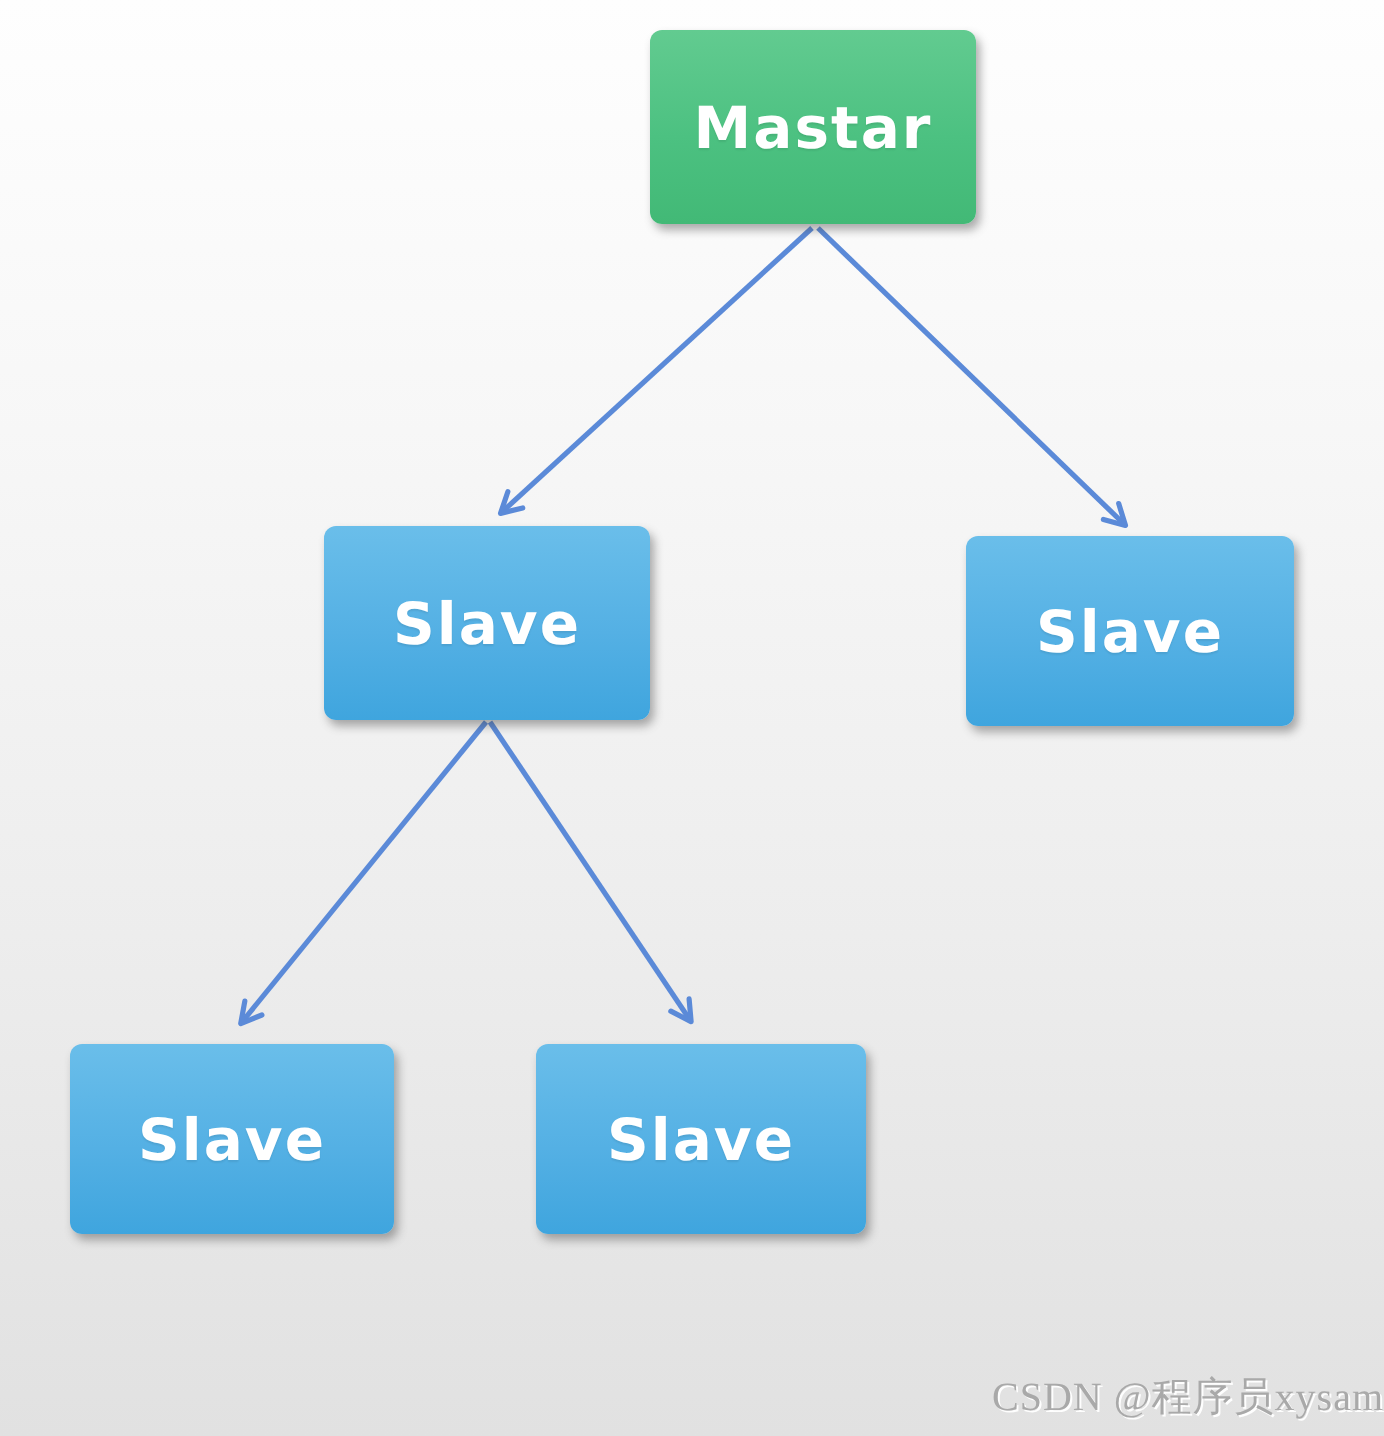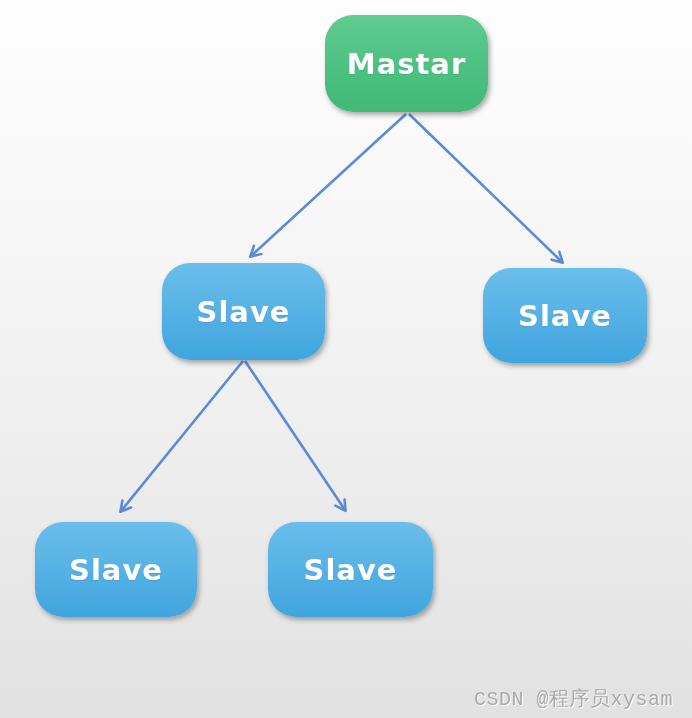--- a/index.html
+++ b/index.html
@@ -15,21 +15,21 @@
     position: absolute;
     left: 0; top: 0;
     width: 692px; height: 718px;
     pointer-events: none;
   }
   .node {
     position: absolute;
     display: flex;
     align-items: center;
     justify-content: center;
-    border-radius: 28px;
+    border-radius: 6px;
     box-shadow: 2px 3px 5px rgba(70,70,70,0.45);
     color: #ffffff;
     font-size: 29px;
     font-weight: 600;
     letter-spacing: 1px;
     cursor: default;
   }
   .node-master {
     background: linear-gradient(180deg, #62cb90 0%, #4cc181 55%, #42b976 100%);
   }
@@ -43,28 +43,28 @@
     top: 646px;
     color: #2db261;
     font-size: 26px;
     font-weight: bold;
     font-style: italic;
     letter-spacing: 7px;
     white-space: nowrap;
   }
   .watermark {
     position: absolute;
-    right: 19px;
+    right: 0;
     bottom: 6px;
     color: #a9a9a9;
     font-size: 20px;
     letter-spacing: 0.5px;
     text-shadow: 1px 1px 0 rgba(255,255,255,0.95);
     white-space: nowrap;
-    font-family: Liberation Mono, monospace;
+    font-family: Liberation Serif, serif;
   }
 </style>
 </head>
 <body>
 
 <div class="stage">
 
   <svg class="edges" viewBox="0 0 692 718" xmlns="http://www.w3.org/2000/svg">
     <defs>
       <marker id="arrowhead" markerUnits="userSpaceOnUse" markerWidth="18" markerHeight="18" refX="12" refY="8" orient="auto">

